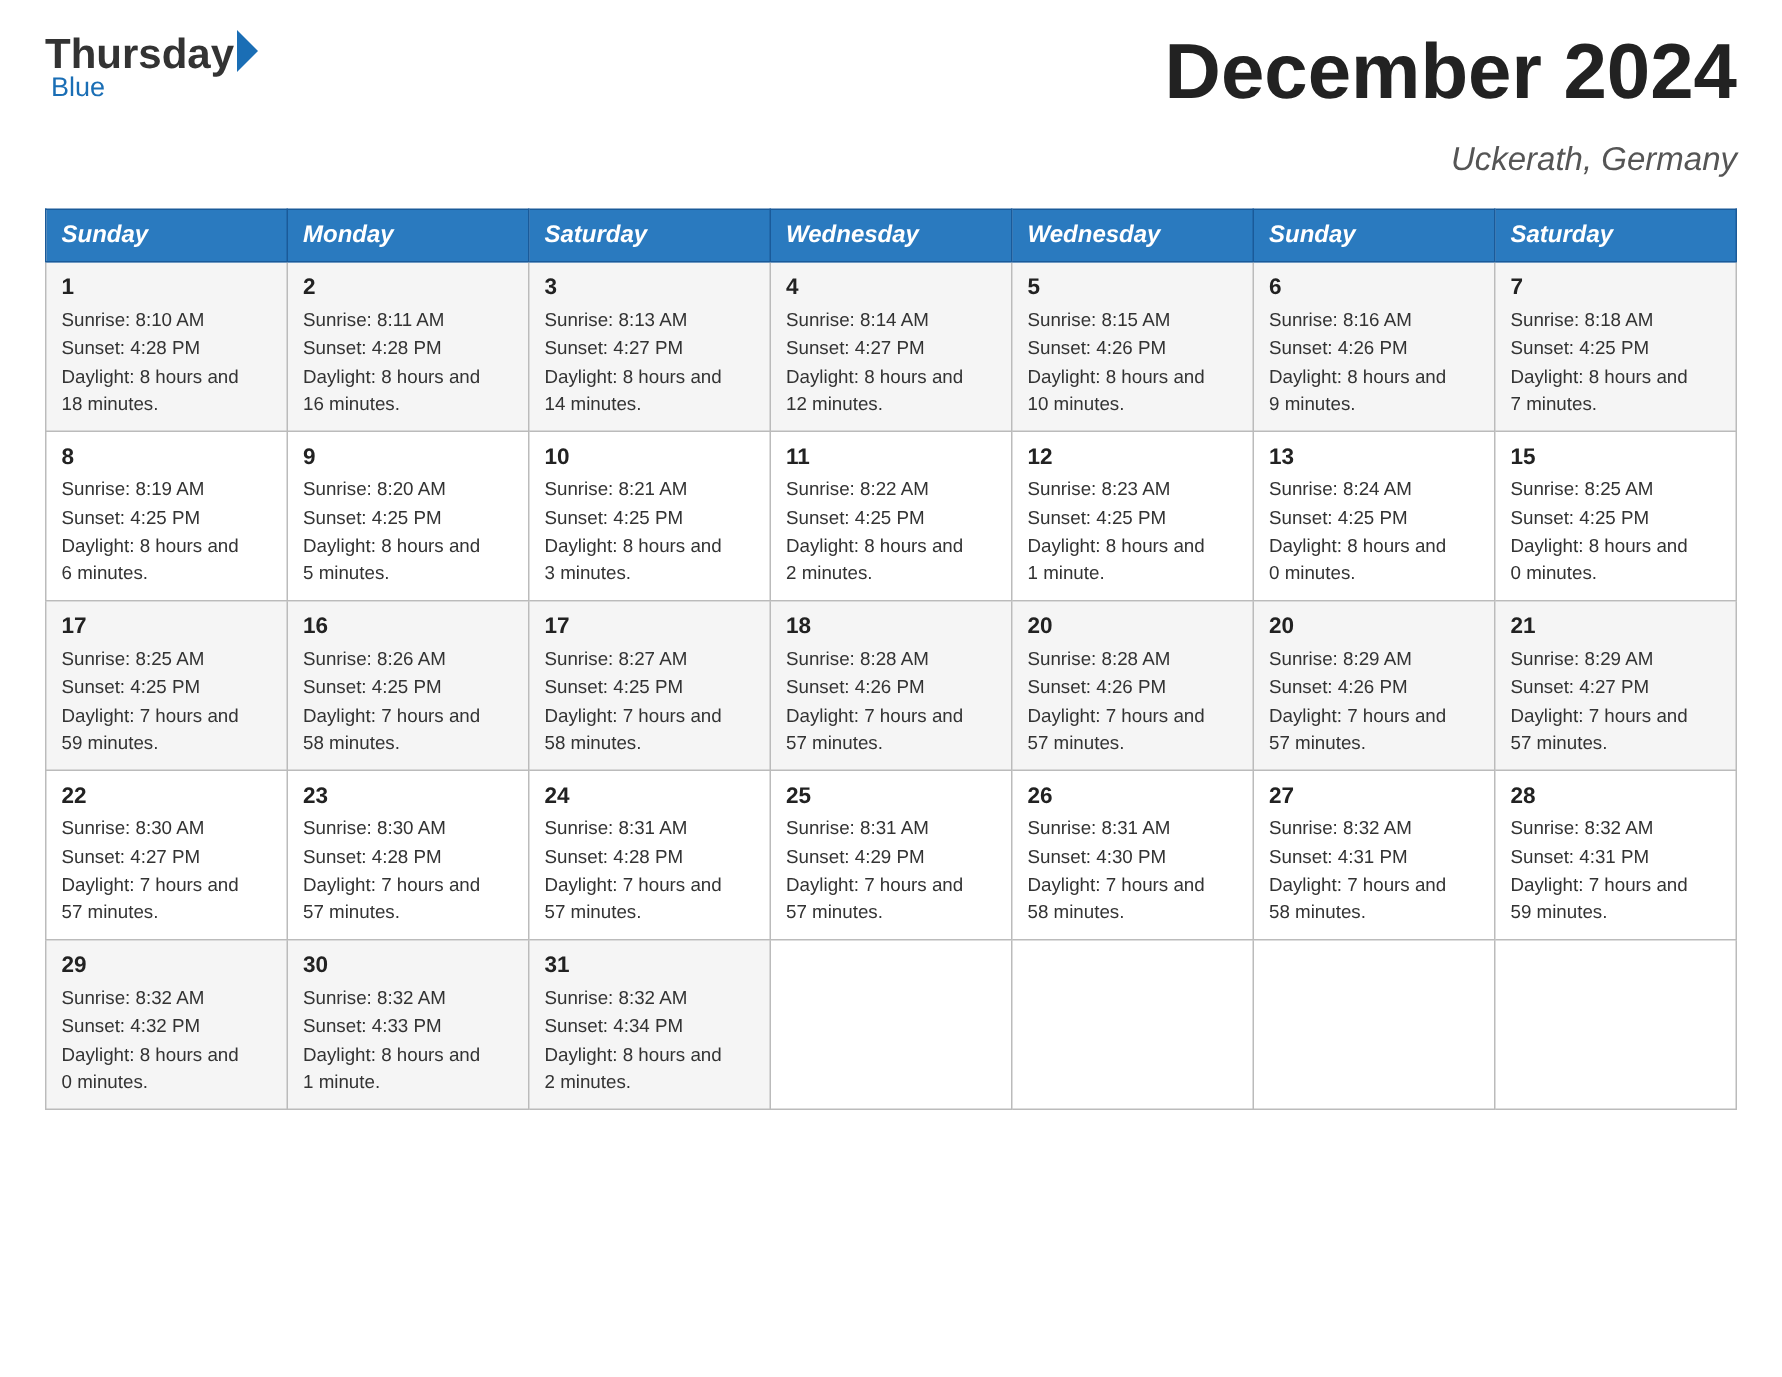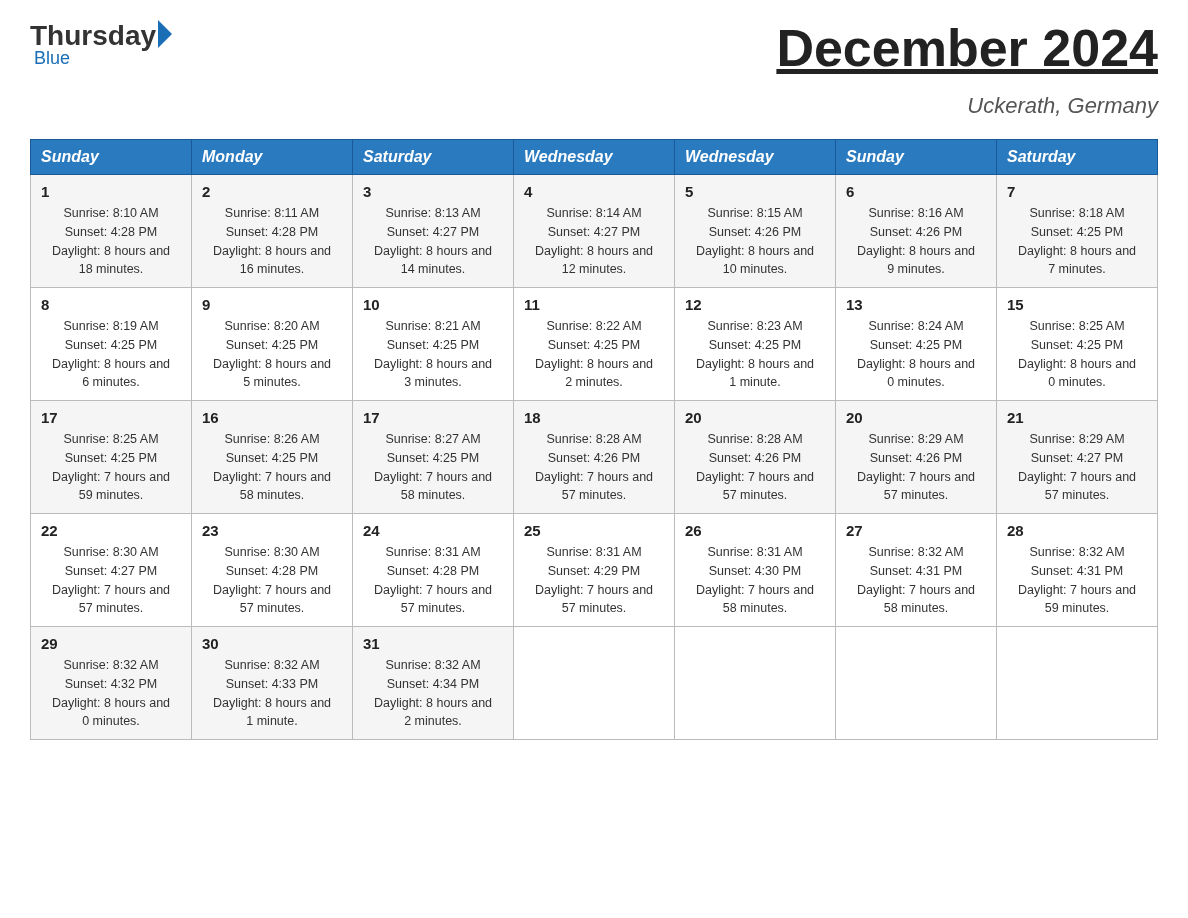--- a/index.html
+++ b/index.html
@@ -46,21 +46,20 @@
       margin-left: 4px;
     }
     .title-block {
       text-align: right;
     }
     .month-title {
       font-size: 52px;
       font-weight: bold;
       color: #222;
       line-height: 1.1;
-      text-decoration: underline;
     }
     .location {
       font-size: 22px;
       color: #555;
       margin-top: 16px;
       font-style: italic;
     }
     .calendar {
       width: 100%;
       border-collapse: collapse;
@@ -88,21 +87,20 @@
     .day-number {
       font-size: 15px;
       font-weight: bold;
       color: #222;
       margin-bottom: 4px;
     }
     .day-info {
       font-size: 12.5px;
       color: #333;
       line-height: 1.5;
-      text-align: center;
     }
     .empty-cell { background: #fff !important; }
   </style>
 </head>
 <body>
 
 <div class="header">
   <div class="logo">
     <div class="logo-text">
       <span class="logo-general">Thursday</span>

